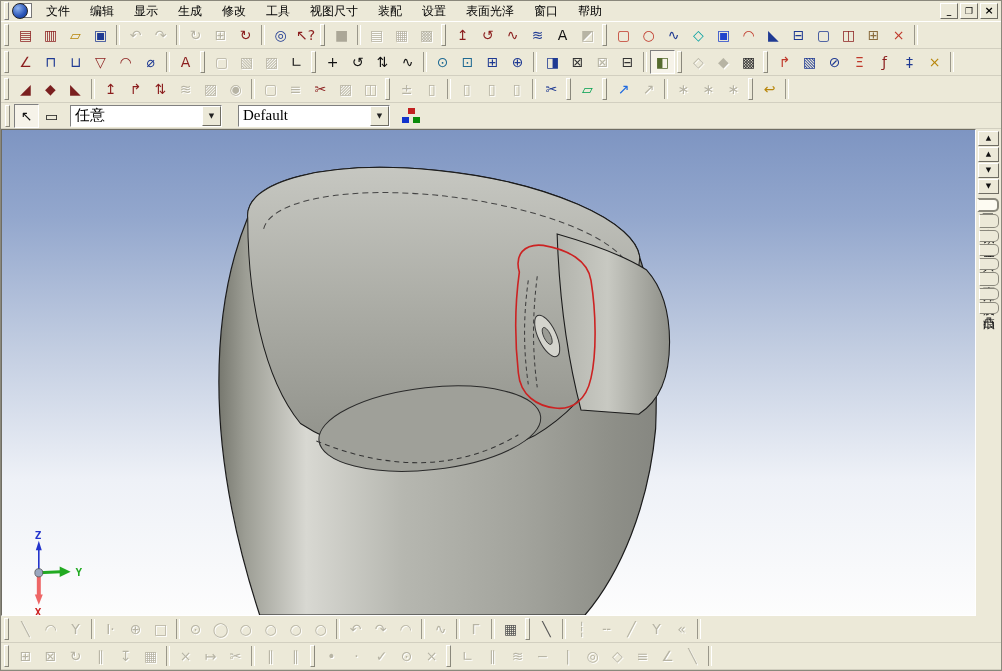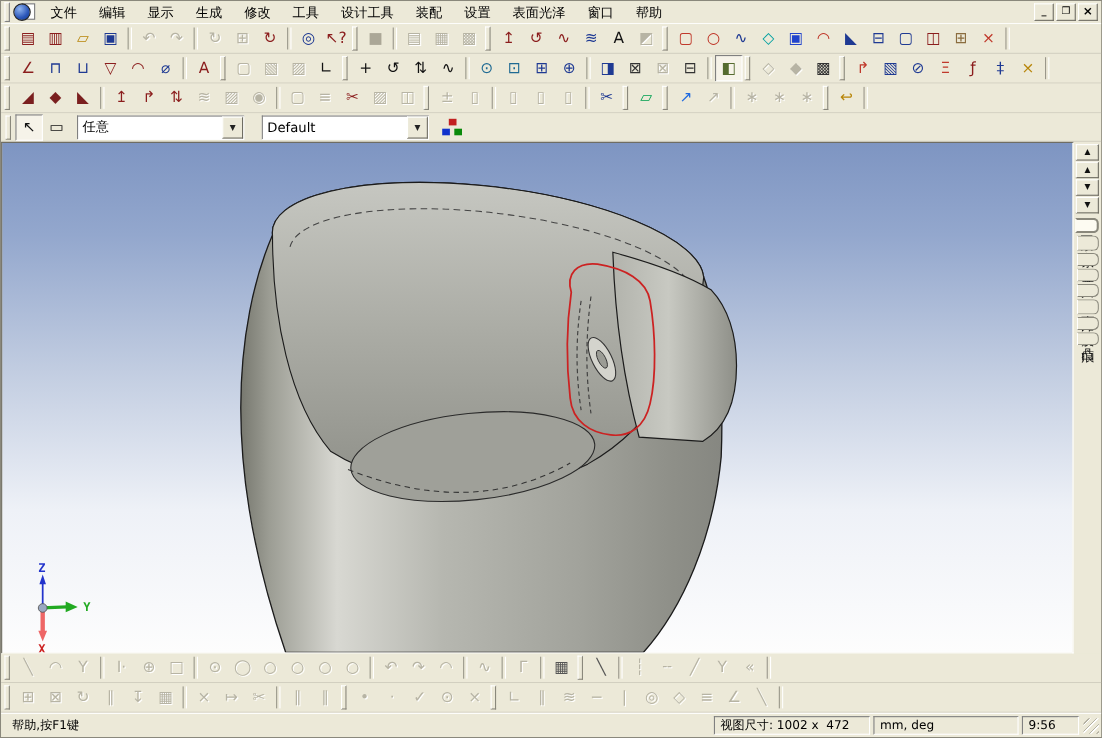--- a/index.html
+++ b/index.html
@@ -29,21 +29,21 @@
   .tbtn.pressed{border-color:#808080 #fff #fff #808080;background:#f6f3e9;}
   .g{font-size:14px;line-height:1;color:#2c2c2c;}
   .dis .g{color:#b7b4a4;text-shadow:1px 1px 0 #ffffff;}
   .tsep{width:2px;height:20px;border-left:1px solid #9a978a;border-right:1px solid #fff;margin:0 3px;}
   .tgrip{width:3px;height:20px;border:1px solid;border-color:#fff #8a887c #8a887c #fff;margin:0 4px 0 2px;}
 
   
   .selrow{height:25px;display:flex;align-items:center;background:#ece9d8;border-bottom:1px solid #d2cfc0;padding:0 2px;flex:0 0 auto;}
   .combo{height:20px;width:150px;background:#fff;border:1px solid;border-color:#808080 #fff #fff #808080;
          display:flex;align-items:center;margin:0 10px 0 6px;}
-  .combo .ctext{flex:1;padding:0 4px;font-size:12px;}
+  .combo .ctext{flex:1;padding:0 4px;font-size:15px;font-family:Liberation Serif, serif;}
   .combo .carrow{width:17px;height:18px;background:#ece9d8;border:1px solid;border-color:#fff #6f6d63 #6f6d63 #fff;
          display:flex;align-items:center;justify-content:center;font-size:7px;color:#222;}
   .treebtn{width:26px;height:22px;display:flex;align-items:center;justify-content:center;border:1px solid transparent;}
   .treeico{width:7px;height:6px;background:#c22020;box-shadow:-6px 9px 0 #1133cc,5px 9px 0 #0a8a0a;margin:0 8px 9px 3px;}
 
   
   .main{flex:1 1 auto;display:flex;min-height:0;}
   .viewport{flex:1;position:relative;border:1px solid;border-color:#6f6d63 #fff #fff #6f6d63;
       background:linear-gradient(180deg,#7e95c2 0%,#93a7cd 18%,#c2cde1 45%,#eef1f7 72%,#fdfdfd 100%);}
   .viewport svg{position:absolute;left:0;top:0;width:100%;height:100%;}
@@ -78,21 +78,21 @@
       <span class="page"></span>
       <span class="globe"></span>
     </span>
     <div class="menus">
         <div class="mitem">文件</div>
         <div class="mitem">编辑</div>
         <div class="mitem">显示</div>
         <div class="mitem">生成</div>
         <div class="mitem">修改</div>
         <div class="mitem">工具</div>
-        <div class="mitem">设计工具</div>
+        <div class="mitem">视图尺寸</div>
         <div class="mitem">装配</div>
         <div class="mitem">设置</div>
         <div class="mitem">表面光泽</div>
         <div class="mitem">窗口</div>
         <div class="mitem">帮助</div>
       </div>
     <div class="winctls">
         <div class="wbtn">_</div>
         <div class="wbtn">❐</div>
         <div class="wbtn closeb">×</div>
@@ -686,21 +686,14 @@
       </div>
       <div class="tbtn dis">
         <span class="g">∠</span>
       </div>
       <div class="tbtn dis">
         <span class="g">╲</span>
       </div>
       <div class="tsep"></div>
     </div>
 
-  <div class="statusbar">
-    <div class="spanel help">帮助,按F1键</div>
-    <div class="spanel" style="width:130px">视图尺寸: 1002 x  472</div>
-    <div class="spanel" style="width:120px">mm, deg</div>
-    <div class="spanel" style="width:40px">9:56</div>
-    <div class="grip"></div>
-  </div>
 
 </div>
 
 </body></html>

